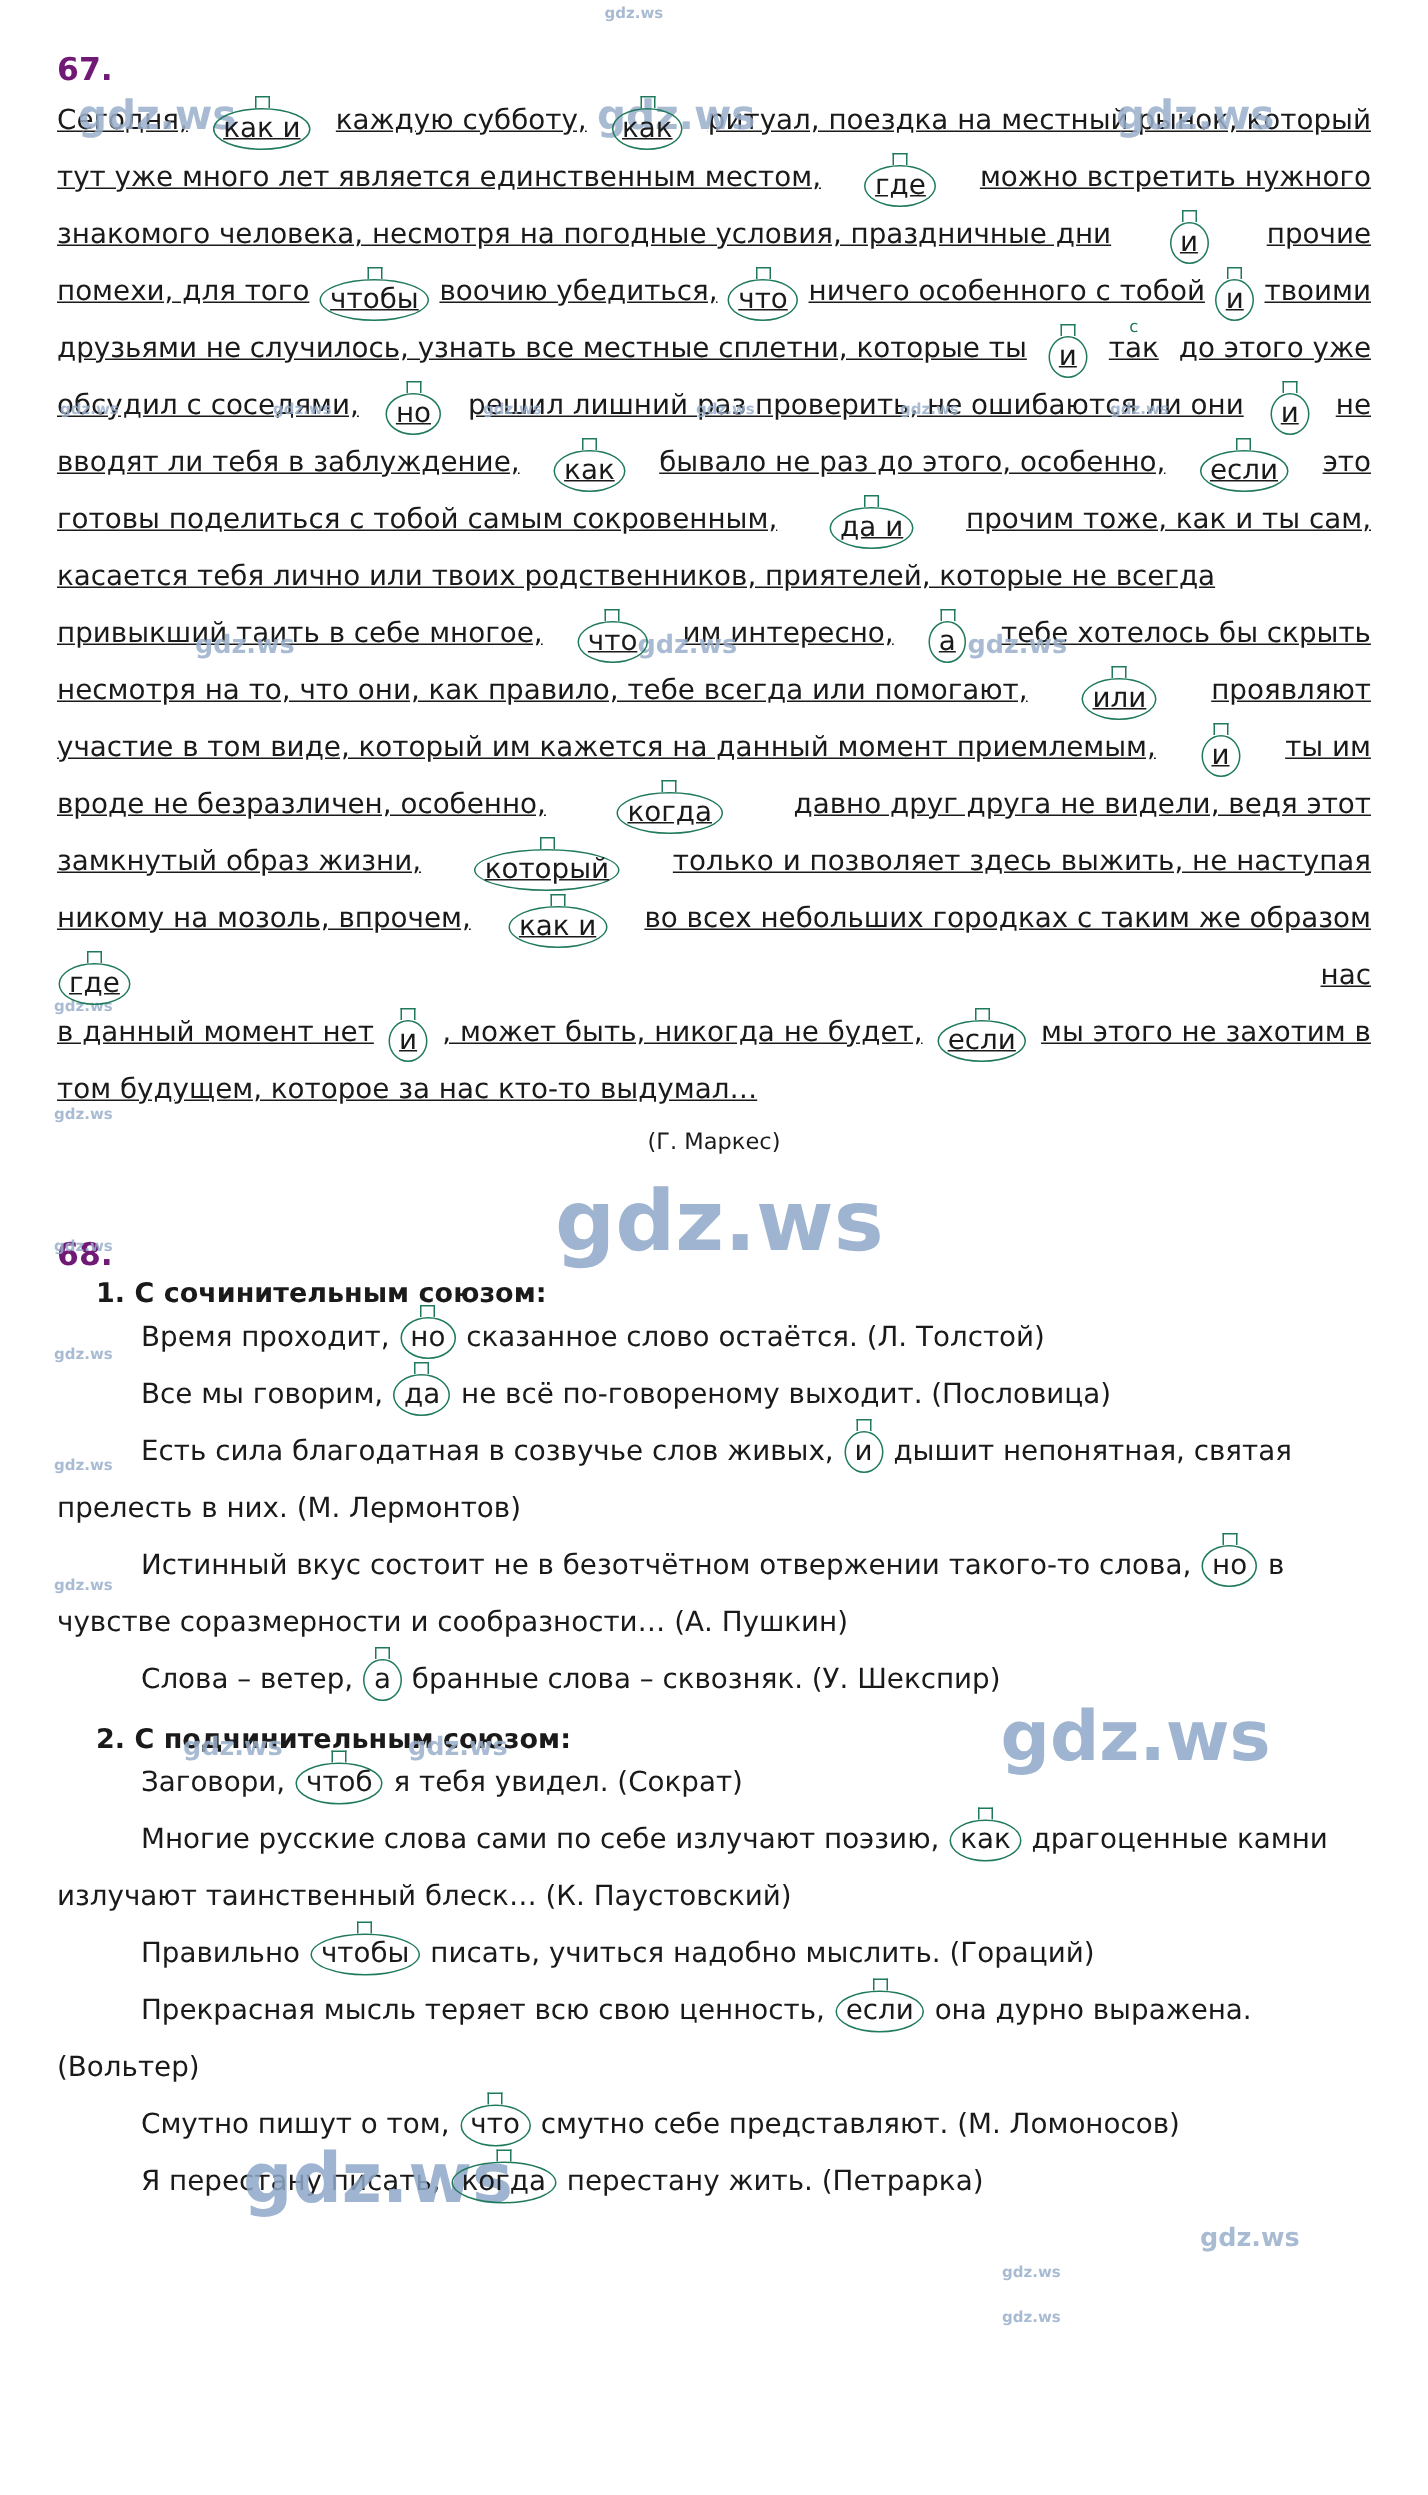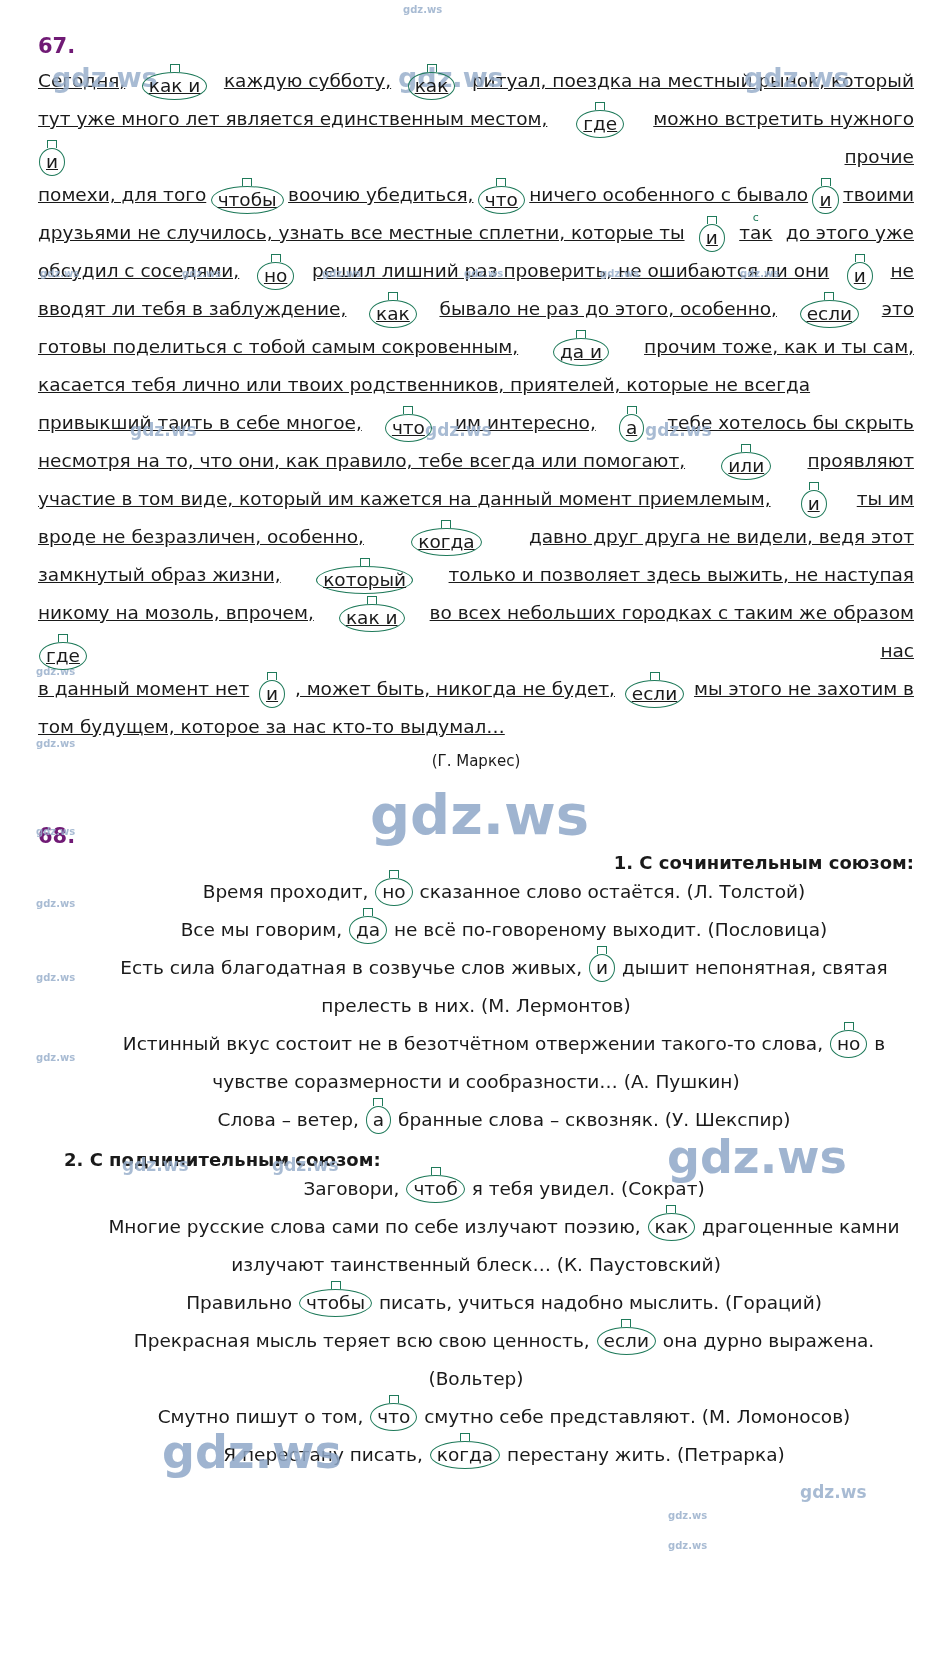--- a/index.html
+++ b/index.html
@@ -106,21 +106,20 @@
   .sub-head {
     font-size: 18px;
     font-weight: bold;
     margin: 0;
     padding-left: 26px;
   }
   .item {
     font-size: 18.5px;
     line-height: 38px;
     padding-left: 56px;
-    text-align: center;
   }
   .item.flush { padding-left: 0; }
 
   .block68 { margin-top: 4px; }
 </style>
 </head>
 <body>
 
 <div class="page">
 
@@ -164,29 +163,30 @@
         <span class="w">каждую субботу,</span> 
         <span class="circ">как</span> 
         <span class="w">ритуал, поездка на местный рынок, который</span>
       </div>
       <div class="line">
         <span class="w">тут уже много лет является единственным местом,</span> 
         <span class="circ">где</span> 
         <span class="w">можно встретить нужного</span>
       </div>
       <div class="line">
+        <span class="w">знакомого человека, несмотря на погодные условия, праздничные дни</span> 
         <span class="circ">и</span> 
         <span class="w">прочие</span>
       </div>
       <div class="line">
         <span class="w">помехи, для того</span> 
         <span class="circ">чтобы</span> 
         <span class="w">воочию убедиться,</span> 
         <span class="circ">что</span> 
-        <span class="w">ничего особенного с бывало</span> 
+        <span class="w">ничего особенного с тобой</span> 
         <span class="circ">и</span> 
         <span class="w">твоими</span>
       </div>
       <div class="line">
         <span class="w">друзьями не случилось, узнать все местные сплетни, которые ты</span> 
         <span class="circ">и</span> 
         <span class="cmark">так</span> 
         <span class="w">до этого уже</span>
       </div>
       <div class="line">
@@ -258,21 +258,21 @@
         <span class="w">том будущем, которое за нас кто-то выдумал…</span>
       </div>
     </div>
 
   <div class="author">(Г. Маркес)</div>
 
   <div style="height:54px"></div>
   <div class="ex-num">68.</div>
 
   <div class="block68">
-    <div class="sub-head" style="text-align:right;">1. С сочинительным союзом:</div>
+    <div class="sub-head" style="">1. С сочинительным союзом:</div>
     <div id="ex68-group1">
         <div class="item"><span class="w">Время проходит,</span> <span class="circ">но</span> <span class="w">сказанное слово остаётся. (Л. Толстой)</span></div>
         <div class="item"><span class="w">Все мы говорим,</span> <span class="circ">да</span> <span class="w">не всё по-говореному выходит. (Пословица)</span></div>
         <div class="item"><span class="w">Есть сила благодатная в созвучье слов живых,</span> <span class="circ">и</span> <span class="w">дышит непонятная, святая</span></div>
         <div class="item flush"><span class="w">прелесть в них. (М. Лермонтов)</span></div>
         <div class="item"><span class="w">Истинный вкус состоит не в безотчётном отвержении такого-то слова,</span> <span class="circ">но</span> <span class="w">в</span></div>
         <div class="item flush"><span class="w">чувстве соразмерности и сообразности… (А. Пушкин)</span></div>
         <div class="item"><span class="w">Слова – ветер,</span> <span class="circ">а</span> <span class="w">бранные слова – сквозняк. (У. Шекспир)</span></div>
       </div>
 

